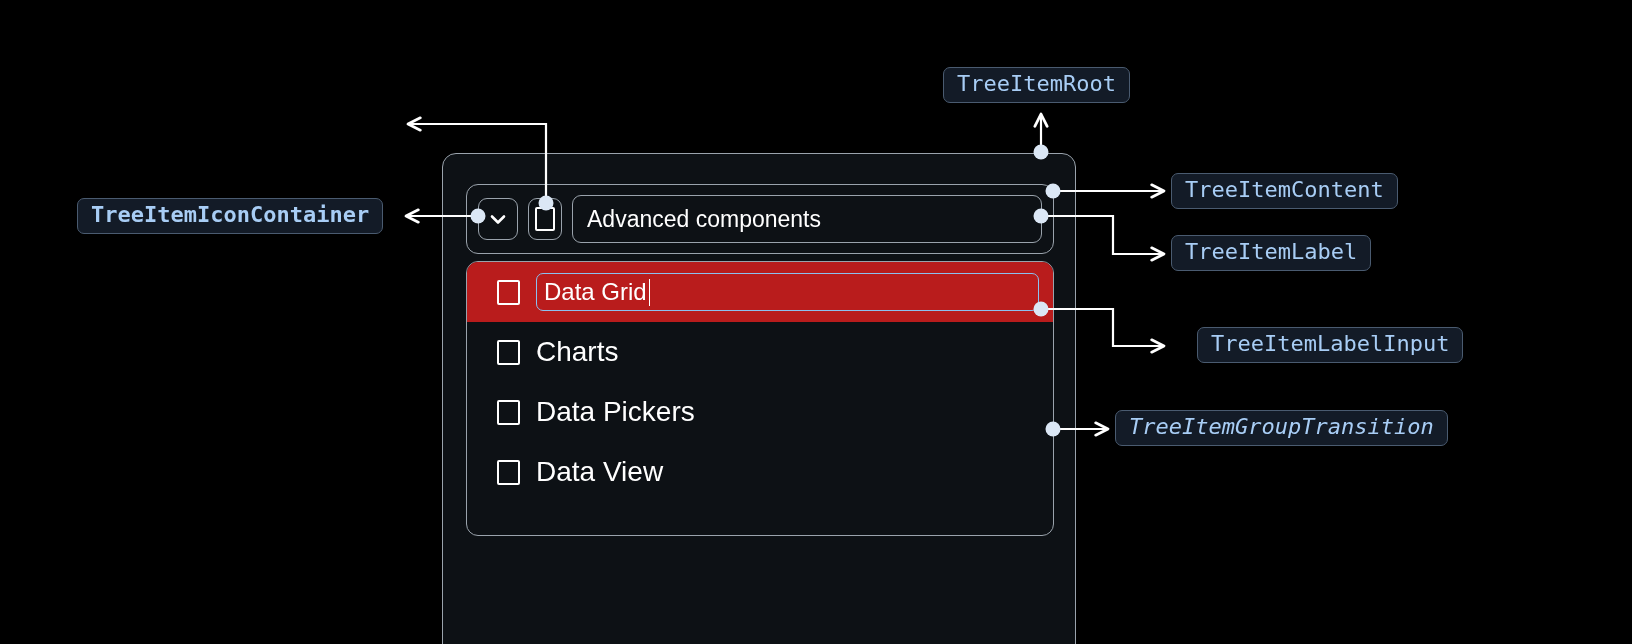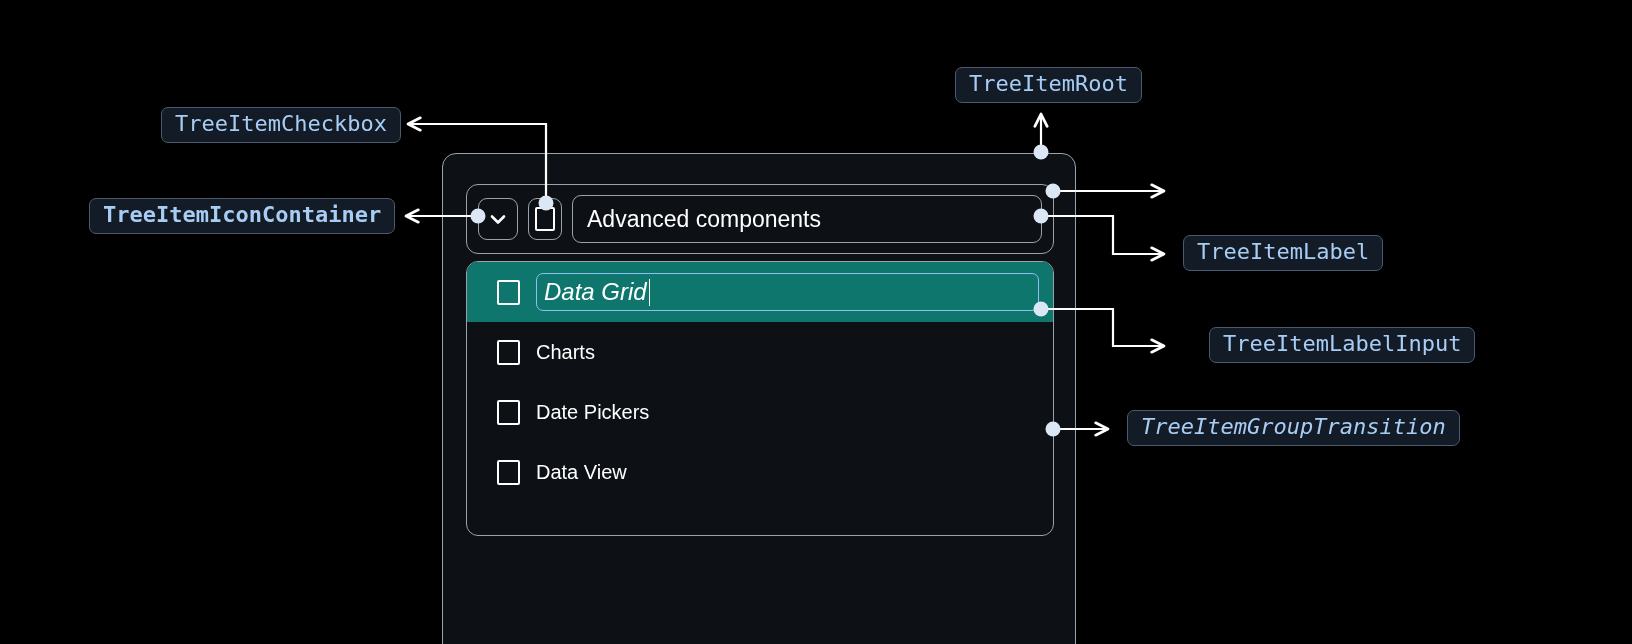--- a/index.html
+++ b/index.html
@@ -43,21 +43,20 @@
     border: 1px solid #4a5b70;
     border-radius: 7px;
     color: #a8cdf5;
     font-family: "DejaVu Sans Mono", monospace;
     font-size: 22px;
     letter-spacing: 0px;
     padding: 5px 13px 7px 13px;
     white-space: nowrap;
     line-height: 1;
     z-index: 8;
-    margin-left: 12px;
   }
 
   
   #tree-root {
     position: absolute;
     left: 442px;
     top: 153px;
     width: 634px;
     height: 526px;
     box-sizing: border-box;
@@ -144,34 +143,33 @@
   .tree-row {
     position: relative;
     box-sizing: border-box;
     height: 60px;
     display: flex;
     align-items: center;
     padding-left: 30px;
     gap: 16px;
   }
   .tree-row.selected {
-    background: #0f766e;
-    font-style: italic;
+    background: #b91c1c;
   }
   .row-checkbox {
     width: 23px;
     height: 25px;
     box-sizing: border-box;
     border: 2.4px solid #ffffff;
     border-radius: 2px;
     flex: 0 0 auto;
   }
   .row-label {
     color: #ffffff;
-    font-size: 20px;
+    font-size: 28px;
     font-family: "Liberation Sans", sans-serif;
     white-space: nowrap;
   }
   .row-input {
     flex: 1 1 auto;
     margin-right: 14px;
     height: 38px;
     box-sizing: border-box;
     border: 1.5px solid #8cc0ef;
     border-radius: 7px;
@@ -227,21 +225,21 @@
           </span>
       </div>
 
       <div class="tree-row">
         <span class="row-checkbox"></span>
         <span class="row-label">Charts</span>
       </div>
 
       <div class="tree-row">
         <span class="row-checkbox"></span>
-        <span class="row-label">Date Pickers</span>
+        <span class="row-label">Data Pickers</span>
       </div>
 
       <div class="tree-row">
         <span class="row-checkbox"></span>
         <span class="row-label">Data View</span>
       </div>
 
     </div>
   </div>
 
@@ -271,26 +269,26 @@
       <circle cx="546" cy="203" r="7.5"></circle>
       <circle cx="478" cy="216" r="7.5"></circle>
       <circle cx="1041" cy="152" r="7.5"></circle>
       <circle cx="1053" cy="191" r="7.5"></circle>
       <circle cx="1041" cy="216" r="7.5"></circle>
       <circle cx="1041" cy="309" r="7.5"></circle>
       <circle cx="1053" cy="429" r="7.5"></circle>
     </g>
   </svg>
 
-  <div class="badge" style="left:149px; top:107px;">TreeItemCheckbox</div>
 
   <div class="badge" style="left:77px; top:198px;font-weight:bold;">TreeItemIconContainer</div>
 
   <div class="badge" style="left:943px; top:67px;">TreeItemRoot</div>
 
+  <div class="badge" style="left:1171px; top:173px;">TreeItemContent</div>
 
   <div class="badge" style="left:1171px; top:235px;">TreeItemLabel</div>
 
   <div class="badge" style="left:1197px; top:327px;">TreeItemLabelInput</div>
 
   <div class="badge" style="left:1115px; top:410px;font-style:italic;">TreeItemGroupTransition</div>
 
 </div>
 
 </body></html>

